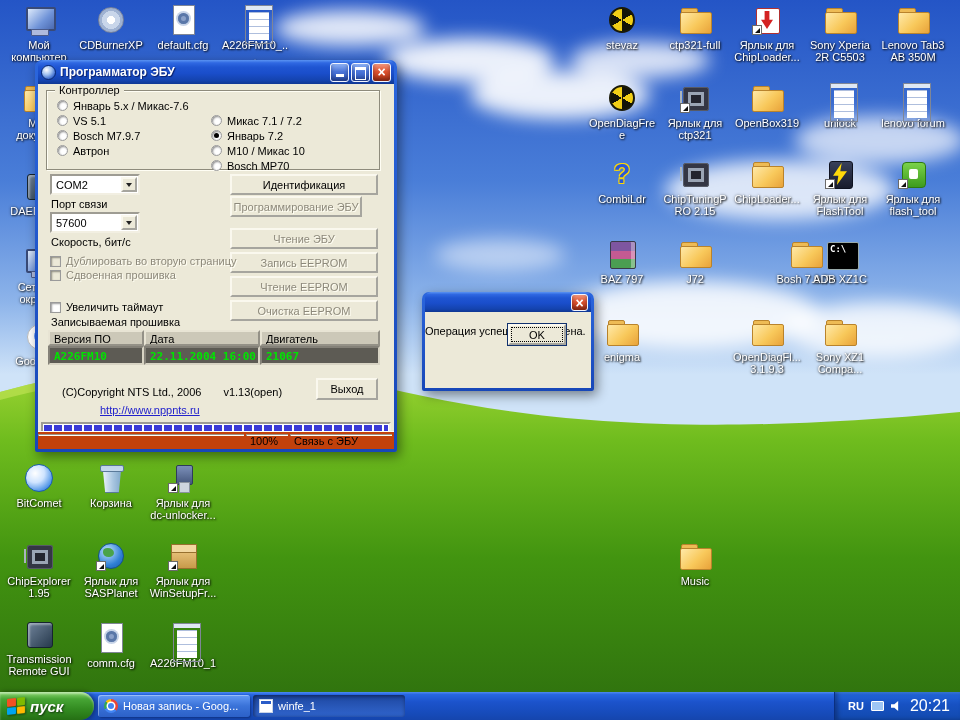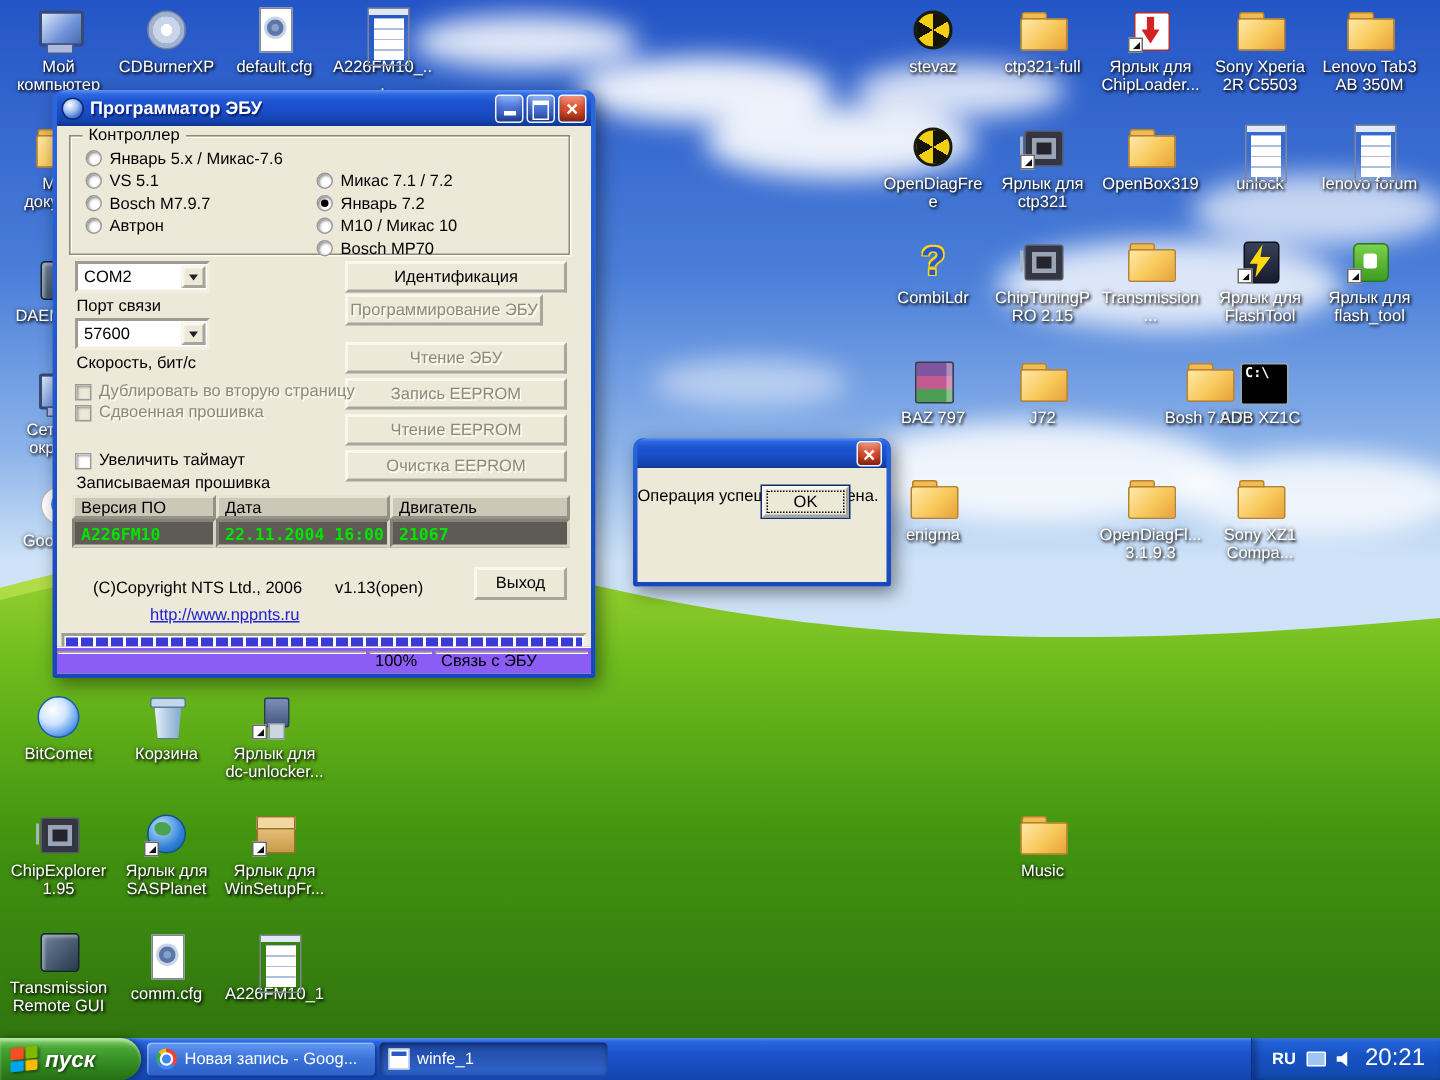--- a/index.html
+++ b/index.html
@@ -145,21 +145,21 @@
   .fw-vals .fw-cell { background:#5d5b54; border:2px inset #d8d4c4; height:19px; padding:2px 4px;
     color:#00e400; font:bold 11px/13px "DejaVu Sans Mono",monospace; }
   .c1 { width:96px; } .c2 { width:116px; } .c3 { width:120px; }
 
   .copyright-line { color:#000; white-space:nowrap; }
   .copyright-line .ver { margin-left:22px; }
   .weblink { color:#2222cc; text-decoration:underline; cursor:pointer; }
   .progress { border:2px inset #f2efe2; background:#fff; padding:1px; }
   .pb-fill { height:100%; background:repeating-linear-gradient(90deg,#3a3ad6 0 8px,#ffffff 8px 10px); }
   .statusbar { left:0; right:0; bottom:0; height:18px; display:flex; gap:2px; padding:2px 2px 14px 0;
-    border-top:1px solid #fffef4; background:#8b5cf6; }
+    border-top:1px solid #fffef4; background:#c2410c; }
   .sb-panel { box-shadow:inset 1px 1px 0 #9a968a, inset -1px -1px 0 #fffef4; padding:1px 4px; }
   .sb-main { flex:1; } .sb-pct { width:42px; } .sb-link { width:102px; }
 
   
   .dialog-body { position:relative; text-align:center; }
   .dlg-msg { padding-top:13px; color:#000; }
   .ok-btn { width:58px; height:21px; margin-top:12px; box-shadow:0 0 0 1px #10316e; outline:1px dotted #000; outline-offset:-4px; }
 
   
   .taskbar { position:absolute; left:0; bottom:0; width:960px; height:28px; z-index:10; display:flex;
@@ -439,21 +439,21 @@
         <div class="di-glyph chip">
           
         </div>
         <div class="di-label">ChipTuningPRO 2.15</div>
       </div>
 
       <div class="desktop-icon" style="left: 733px; top: 158px;">
         <div class="di-glyph folder">
           
         </div>
-        <div class="di-label">Transmission...</div>
+        <div class="di-label">ChipLoader...</div>
       </div>
 
       <div class="desktop-icon" style="left: 806px; top: 158px;">
         <div class="di-glyph bolt shortcut">
           <span class="shortcut-badge"></span>
         </div>
         <div class="di-label">Ярлык для FlashTool</div>
       </div>
 
       <div class="desktop-icon" style="left: 879px; top: 158px;">

